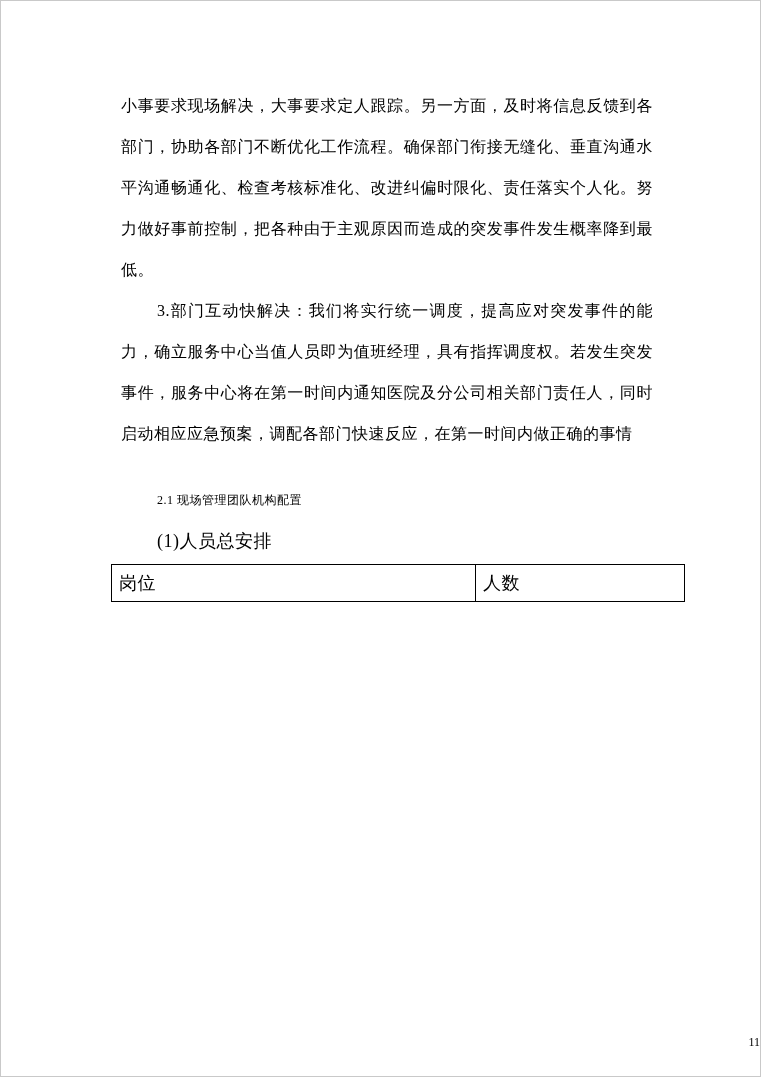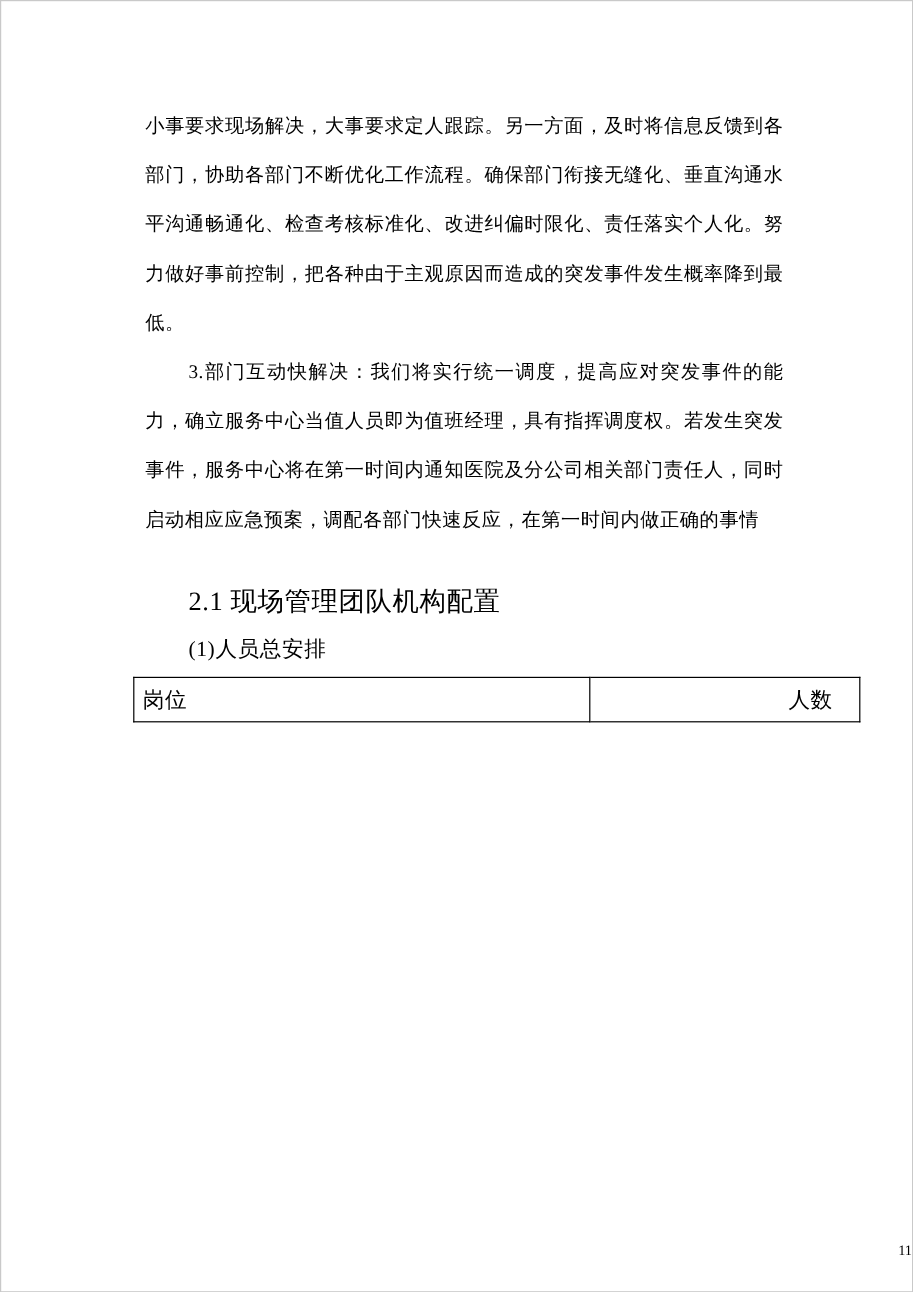--- a/index.html
+++ b/index.html
@@ -40,21 +40,21 @@
     margin: 24px 0 0 0;
     padding-left: 28px;
     font-size: 20px;
     line-height: 46px;
     font-weight: bold;
     letter-spacing: 0.5px;
   }
   p.sub-heading {
     margin: 26px 0 0 0;
     text-indent: 36px;
-    font-size: 22px;
+    font-size: 12px;
     line-height: 41px;
     letter-spacing: 0.5px;
   }
   p.list-line {
     margin: 0;
     text-indent: 36px;
     font-size: 18px;
     line-height: 41px;
     letter-spacing: 0.5px;
   }
@@ -62,26 +62,26 @@
     border-collapse: collapse;
     margin-left: -10px;
     margin-top: 2px;
     width: 545px;
     table-layout: fixed;
   }
   table.staff-table td {
     border: 1px solid #000000;
     font-size: 18px;
     line-height: 24px;
-    padding: 6px 22px 6px 7px;
+    padding: 6px 6px 6px 7px;
     vertical-align: top;
     letter-spacing: 0.5px;
   }
   td.col-post  { width: 350px; }
-  td.col-count { width: 195px; text-align: right; }
+  td.col-count { width: 195px; }
   .page-number {
     position: absolute;
     left: 0;
     bottom: 26px;
     width: 100%;
     text-align: right;
     font-size: 12px;
     font-family: "Liberation Serif", "DejaVu Serif", serif;
   }
 </style>

